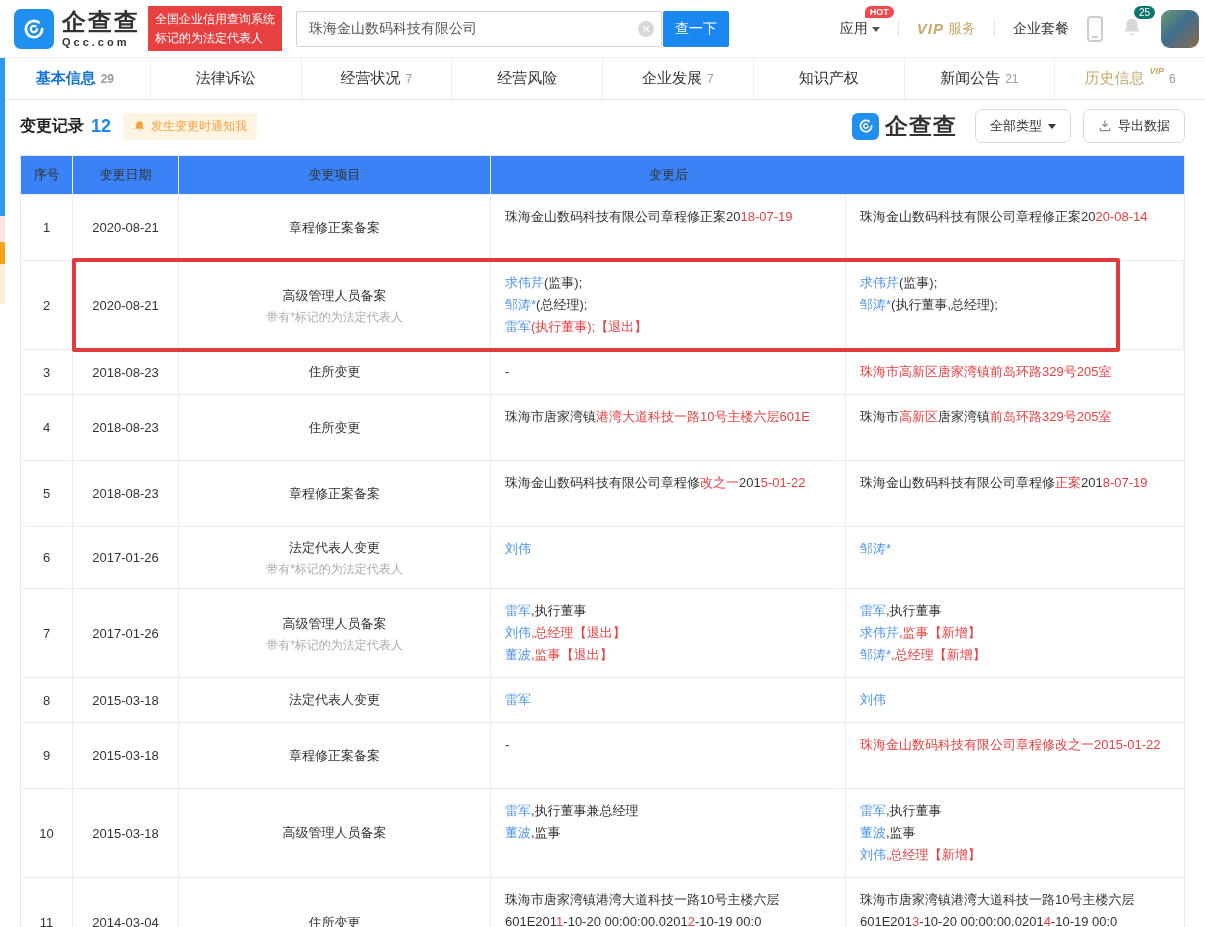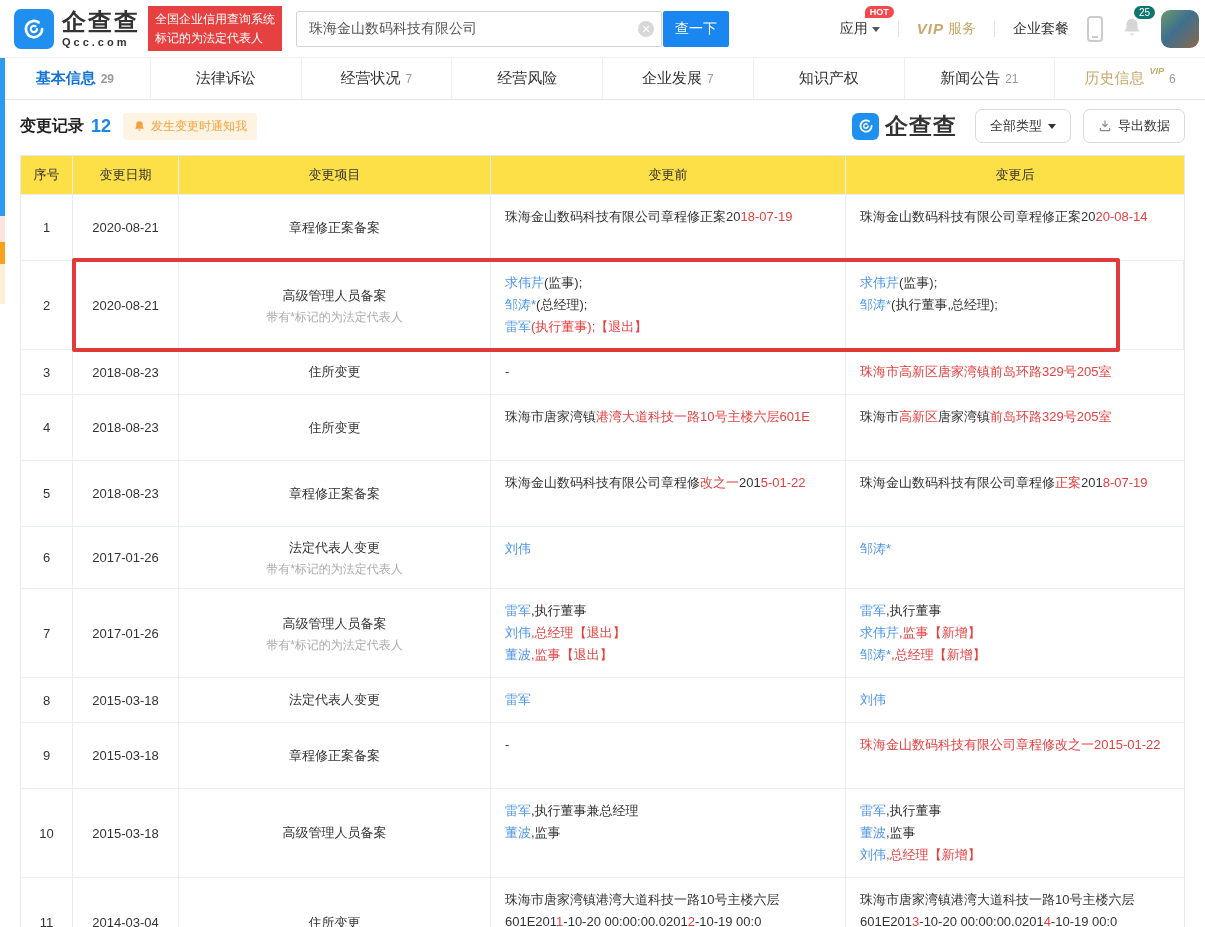--- a/index.html
+++ b/index.html
@@ -55,21 +55,21 @@
   .sec-right { margin-left:auto; display:flex; align-items:center; gap:12px; }
   .brand { display:flex; align-items:center; gap:6px; margin-right:6px; }
   .brand-icon { width:27px; height:27px; border-radius:6px; background:#2090f0; display:flex; align-items:center; justify-content:center; }
   .brand-name { font-size:23px; font-weight:bold; color:#333; letter-spacing:1px; }
   .tool-btn { height:34px; display:flex; align-items:center; gap:6px; border:1px solid #d9d9d9; background:#fff; border-radius:7px; padding:0 14px; font-size:13px; color:#333; cursor:pointer; font-family:inherit; }
   .tool-btn .caret { border-top-color:#333; margin-top:1px; }
 
   
   .table { margin:3px 20px 0 20px; width:1165px; border:1px solid #e3eaf4; border-bottom:none; font-size:13px; }
   .trow { display:grid; grid-template-columns:52px 106px 312px 355px 1fr; border-bottom:1px solid #e9eef6; position:relative; }
-  .thead { background:#fde047; }
+  .thead { background:#3b82f6; }
   .thead .cell { padding:10px 6px; display:flex; align-items:center; justify-content:center; color:#333; }
   .cell { border-right:1px solid #e9eef6; }
   .cell:last-child { border-right:none; }
   .c-center { display:flex; flex-direction:column; align-items:center; justify-content:center; text-align:center; padding:11px 8px; }
   .c-left { padding:11px 14px; line-height:22px; display:flex; flex-direction:column; justify-content:flex-start; }
   .item-title { line-height:20px; }
   .item-note { font-size:12px; color:#ababab; margin-top:3px; line-height:16px; }
   .c-d { color:#333; }
   .c-r { color:#e64040; }
   .c-b { color:#4d94e8; cursor:pointer; }
@@ -197,21 +197,20 @@
       <span>导出数据</span>
     </button>
   </div>
 </div>
 
 <div class="table">
   <div class="trow thead">
     <div class="cell">序号</div>
     <div class="cell">变更日期</div>
     <div class="cell">变更项目</div>
-    <div class="cell">变更前</div>
     <div class="cell">变更后</div>
   </div>
   <div id="tbody">
       <div class="trow" style="min-height: 66px;">
         <div class="cell c-center">1</div>
         <div class="cell c-center">2020-08-21</div>
         <div class="cell c-center">
           <div class="item-title">章程修正案备案</div>
         </div>
         <div class="cell c-left">

